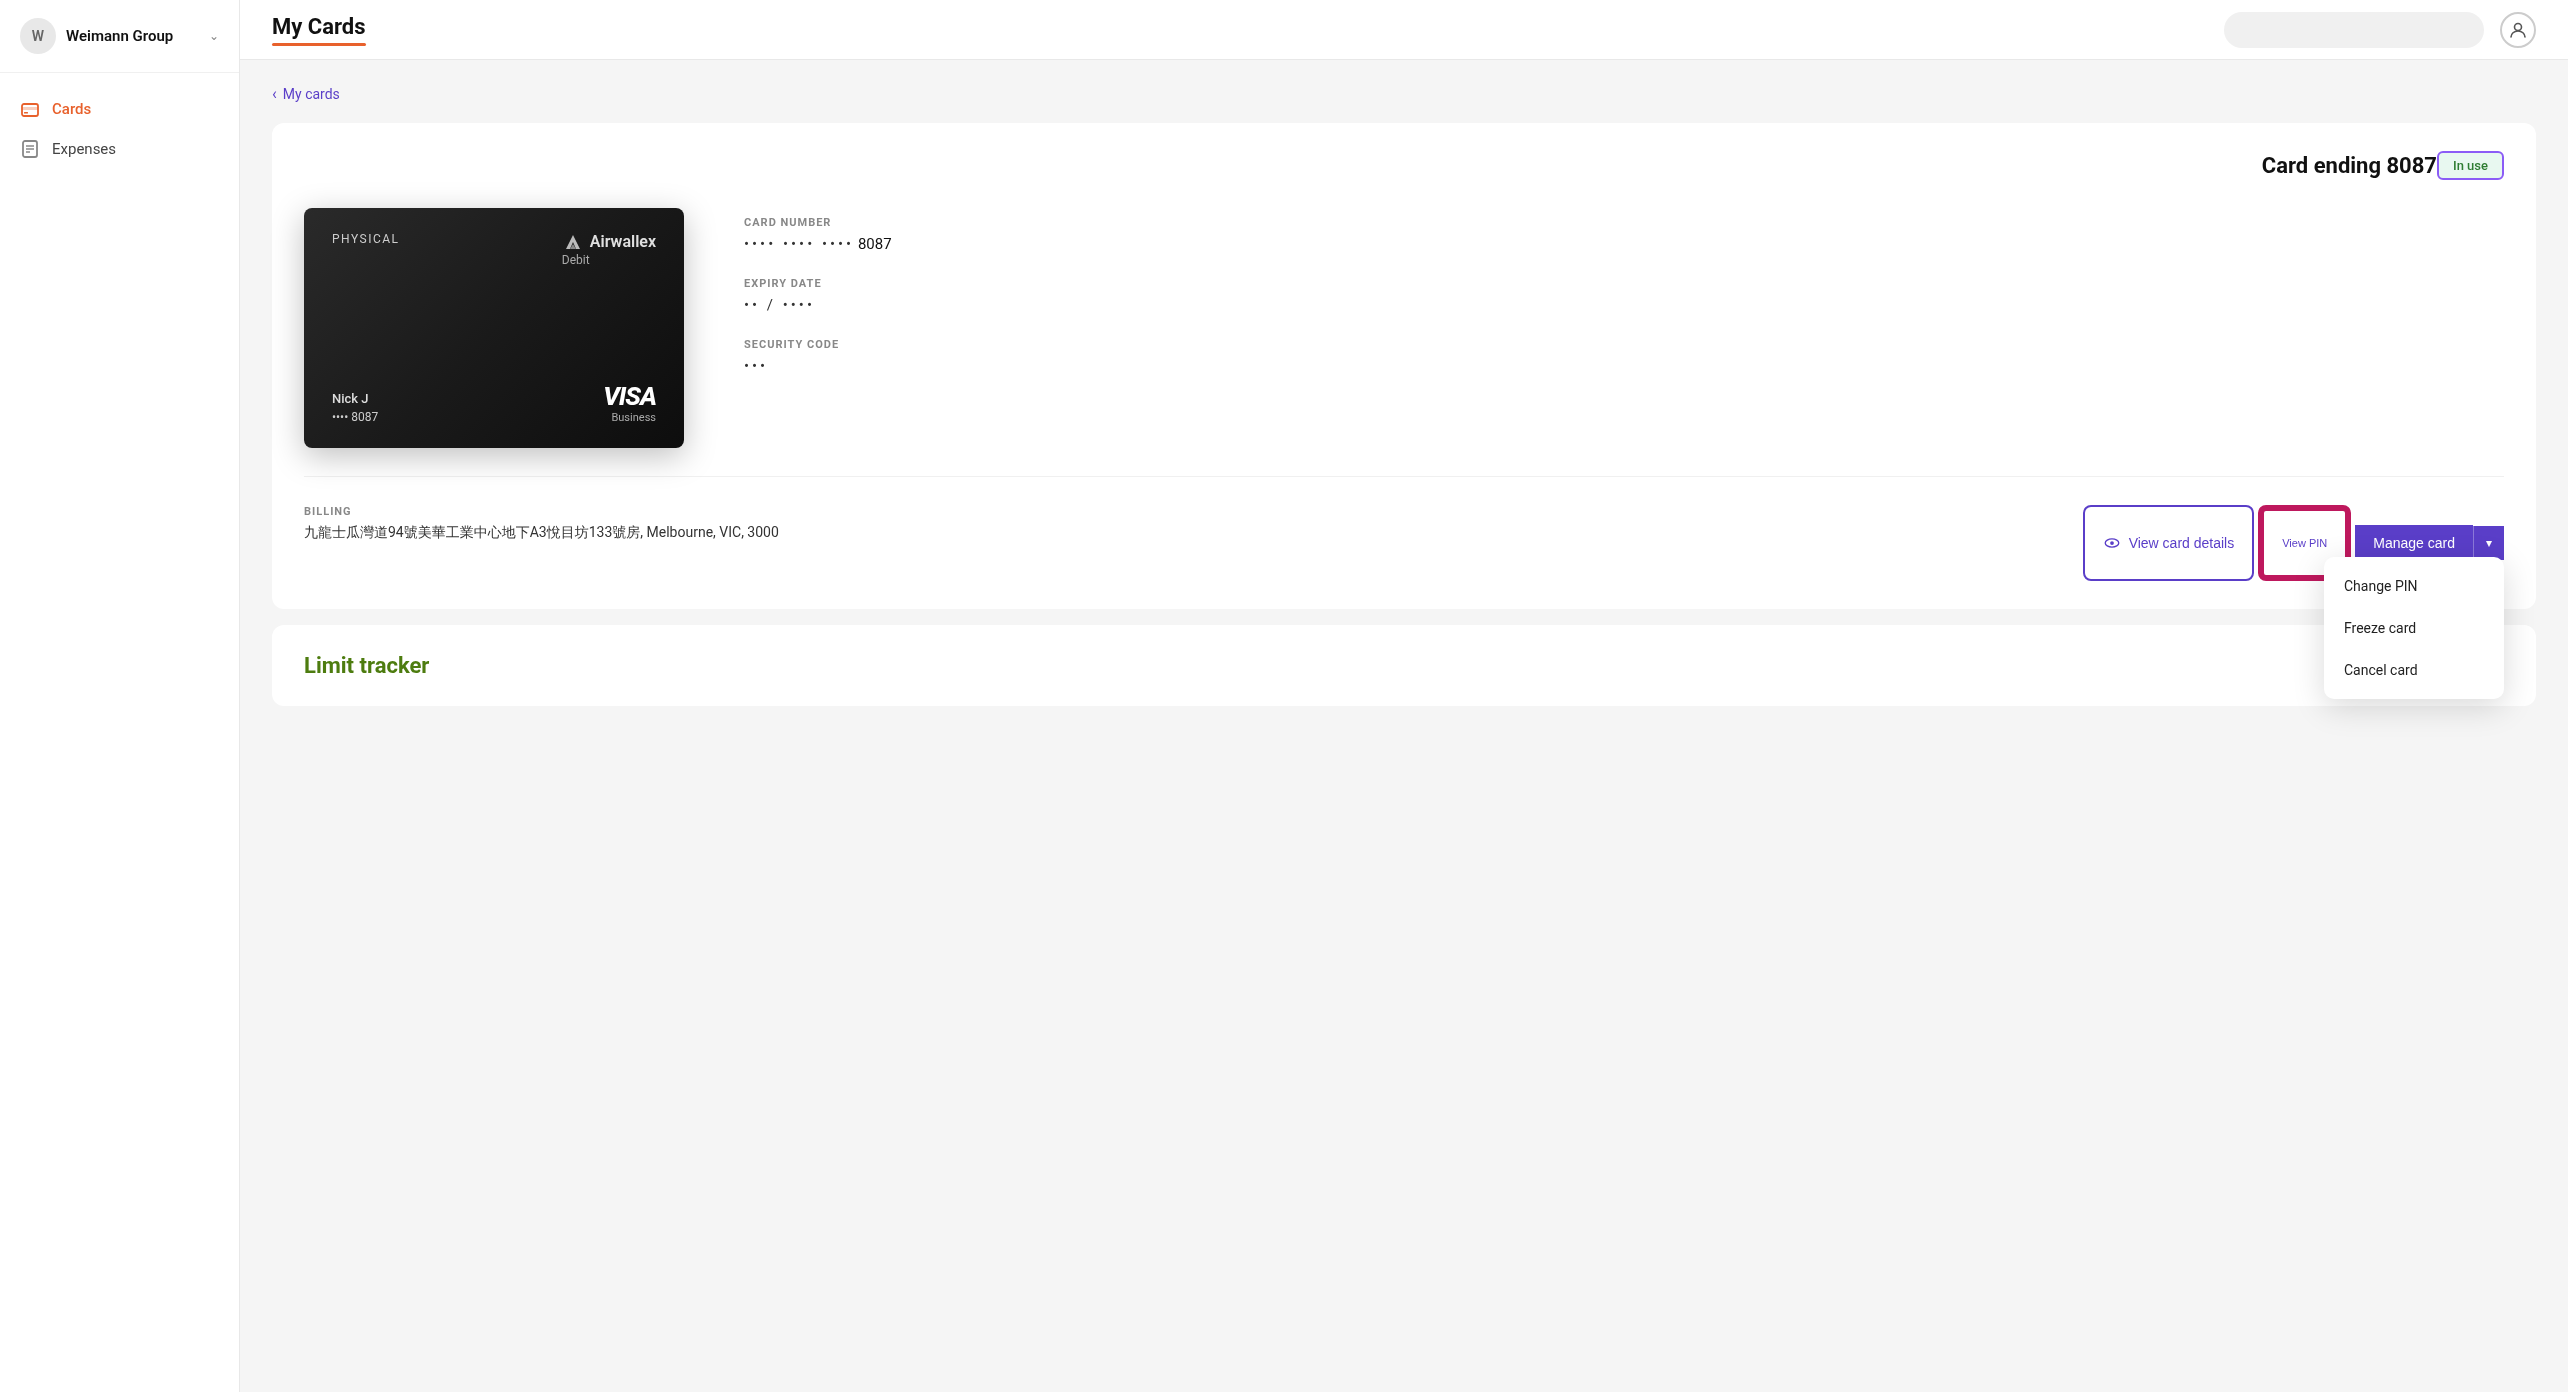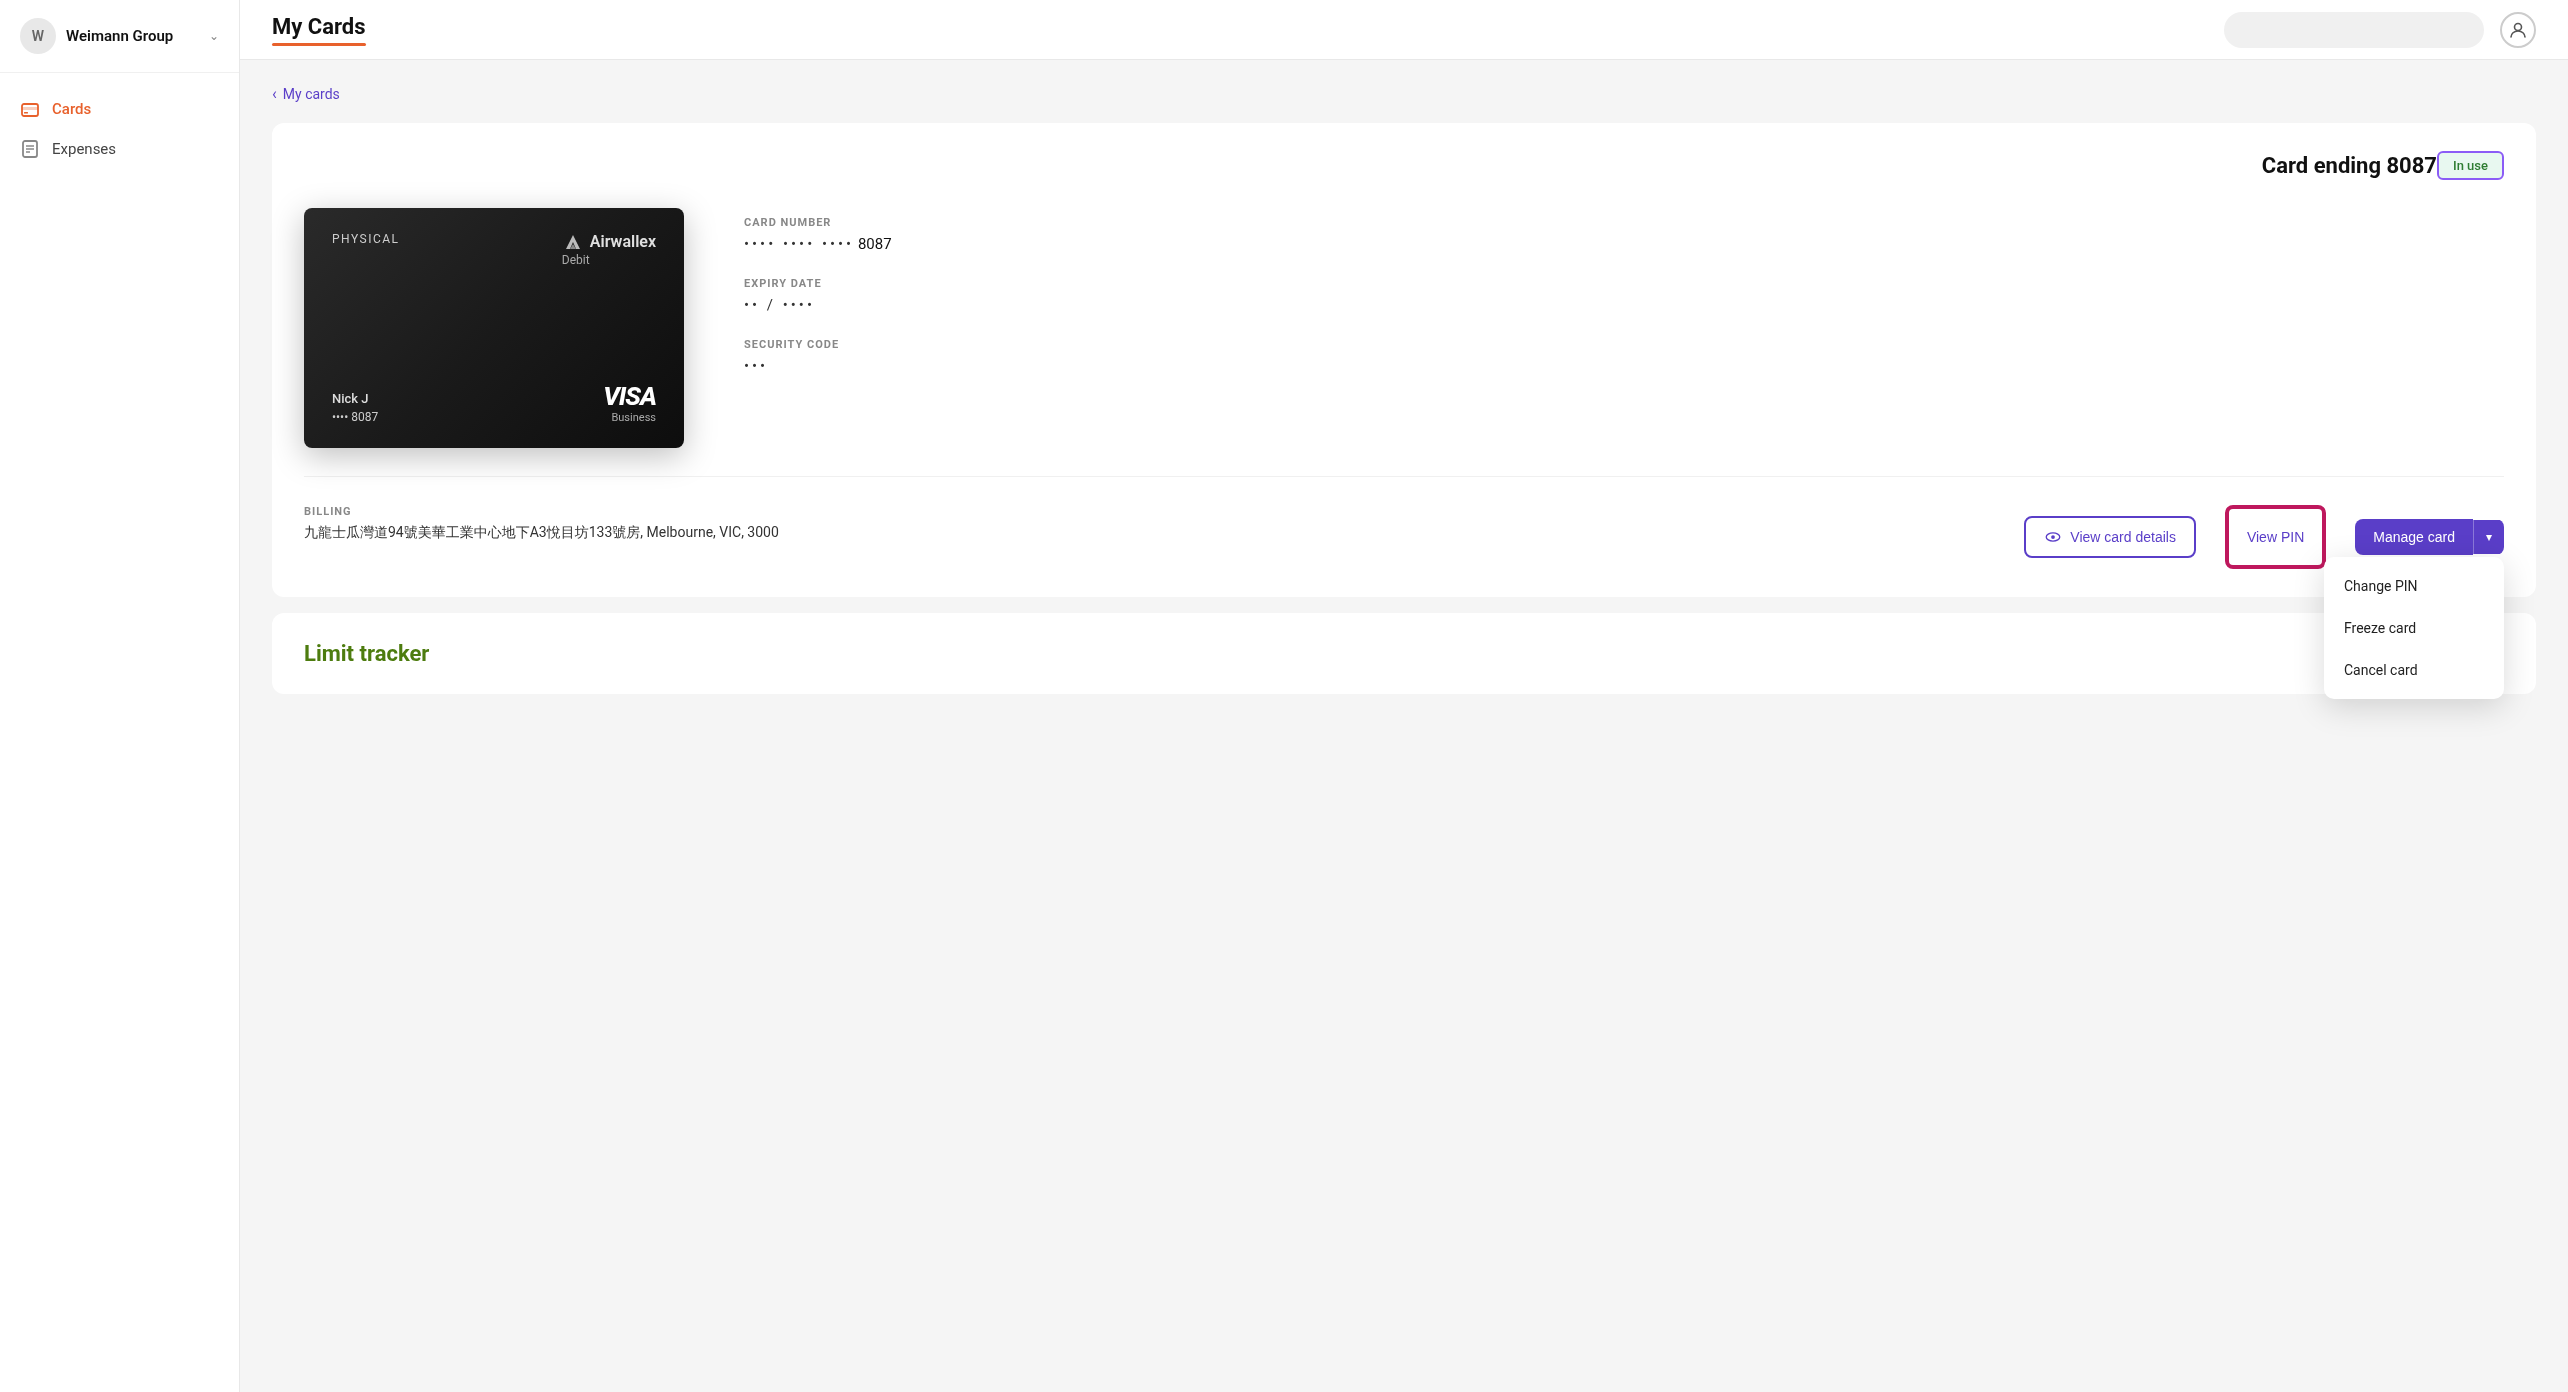--- a/index.html
+++ b/index.html
@@ -289,44 +289,43 @@
       letter-spacing: 1px;
       color: #888;
       margin-bottom: 6px;
     }
     .billing-address {
       font-size: 14px;
       color: #333;
     }
     .actions-row {
       display: flex;
-      align-items: center;
-      gap: 29px;
+      gap: 4px;
       position: relative;
     }
     .btn-view-details {
       display: flex;
       align-items: center;
       gap: 8px;
       padding: 10px 18px;
       border: 2px solid #5a3ec8;
       border-radius: 8px;
       background: #fff;
       color: #5a3ec8;
       font-size: 14px;
       font-weight: 500;
       cursor: pointer;
     }
     .btn-view-pin {
-      padding: 20px 18px;
-      border: 4px solid #be185d;
+      padding: 26px 18px;
+      border: 6px solid #be185d;
       border-radius: 8px;
       background: #fff;
       color: #5a3ec8;
-      font-size: 14px;
+      font-size: 11px;
       font-weight: 500;
       cursor: pointer;
     }
     .btn-manage-card {
       display: flex;
       align-items: center;
       gap: 0;
       border-radius: 8px;
       overflow: hidden;
       border: none;

